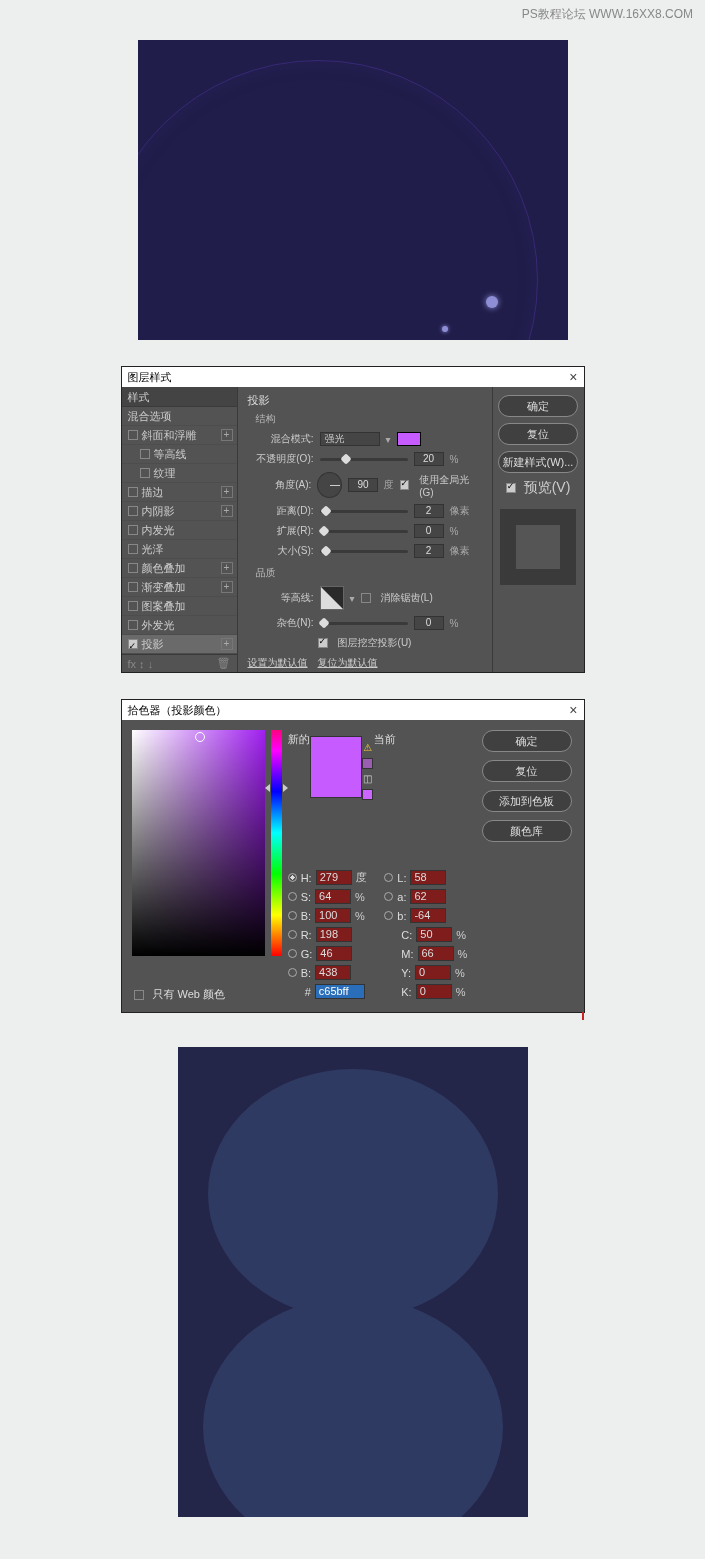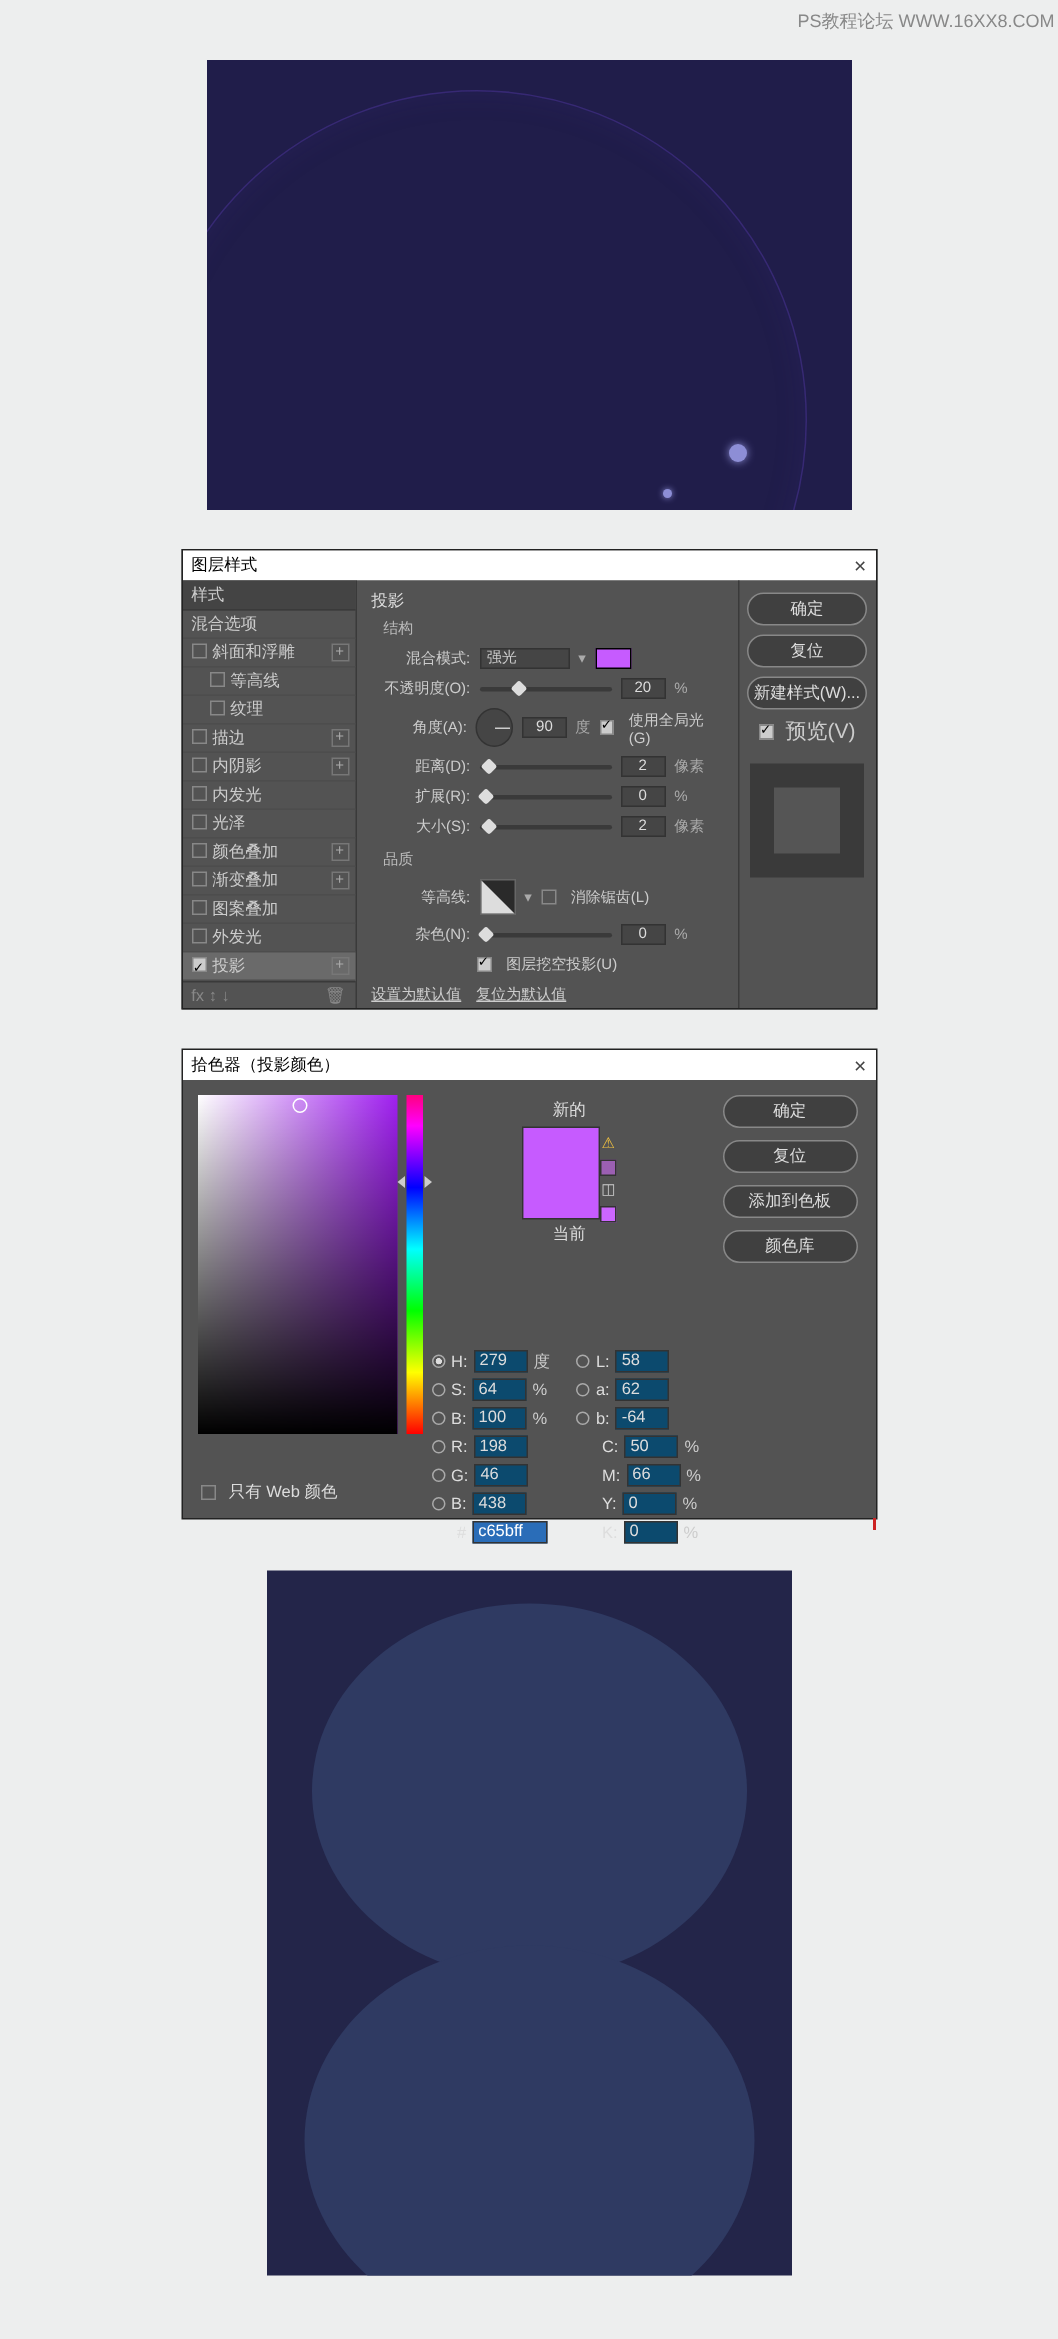--- a/index.html
+++ b/index.html
@@ -1,17 +1,17 @@
 <!DOCTYPE html>
 <html><head>
 <meta charset="utf-8">
 <style>
 *{box-sizing:border-box;margin:0;padding:0;font-family:"Microsoft YaHei",sans-serif}
 body{background:#edeeee;width:705px;padding-bottom:40px}
-.watermark{position:absolute;top:6px;right:2px;font-size:12px;color:#888;font-family:SimSun}
+.watermark{position:absolute;top:6px;right:12px;font-size:12px;color:#888;font-family:SimSun}
 .canvas1{width:430px;height:300px;background:#201d4a;margin:40px auto 0;position:relative;overflow:hidden}
 .circle{position:absolute;width:440px;height:440px;border-radius:50%;border:1px solid rgba(90,60,180,.4);left:-40px;top:20px;box-shadow:0 0 20px rgba(70,50,150,.15) inset}
 .dot{position:absolute;border-radius:50%;background:#8d8ed6}
 .dot1{width:12px;height:12px;right:70px;bottom:32px;box-shadow:0 0 6px #8d8ed6}
 .dot2{width:6px;height:6px;right:120px;bottom:8px;box-shadow:0 0 4px #8d8ed6}
 .panel{width:464px;margin:26px auto 0;background:#535353;font-size:11px;color:#ccc;border:1px solid #222}
 .titlebar{background:#fff;color:#000;height:20px;line-height:20px;padding:0 6px;display:flex;justify-content:space-between;align-items:center;font-size:11px}
 .titlebar .x{font-size:14px;color:#444}
 .panel-body{display:flex;height:285px}
 .styles-col{width:116px;background:#535353;border-right:1px solid #3a3a3a;display:flex;flex-direction:column}
@@ -49,29 +49,29 @@
 
 .picker{width:464px;margin:26px auto 0;border:1px solid #222}
 .picker-body{background:#535353;padding:10px;display:flex;gap:6px;height:292px}
 .satval{width:226px;height:226px;position:relative;background:linear-gradient(to top,#000,transparent),linear-gradient(to right,#fff,#a020f0)}
 .satval .ring{position:absolute;width:10px;height:10px;border:1px solid #fff;border-radius:50%;top:2px;right:60px}
 .hue{width:18px;height:226px;background:linear-gradient(to bottom,#ff0080,#ff00ff,#8000ff,#0000ff,#0080ff,#00ffff,#00ff80,#00ff00,#80ff00,#ffff00,#ff8000,#ff0000);position:relative}
 .hue .tri{position:absolute;width:0;height:0;border-top:4px solid transparent;border-bottom:4px solid transparent}
 .hue .tri.l{left:-6px;border-right:5px solid #ccc;top:54px}
 .hue .tri.r{right:-6px;border-left:5px solid #ccc;top:54px}
 .picker-right{flex:1;display:flex;gap:8px}
-.newcur{display:flex;flex-direction:column;align-items:center;margin-top:2px}
+.newcur{display:flex;flex-direction:row;margin-top:2px}
 .swbig{width:52px;height:62px;display:flex;flex-direction:column;border:1px solid #333;margin-top:4px}
 .swbig div{flex:1}
 .newcur .lbl2{font-size:11px;color:#ddd}
 .picker-vals{flex:1;display:flex;flex-direction:column;gap:4px;margin-top:70px}
 .vrow{display:flex;align-items:center;gap:4px;font-size:11px;color:#ddd}
 .vrow .rad{width:9px;height:9px;border:1px solid #aaa;border-radius:50%;display:inline-block}
 .vrow .rad.on{background:radial-gradient(#ddd 40%,transparent 45%)}
-.vrow .ibox{width:36px;height:15px;background:#0c4a6e;border:1px solid #333;text-align:left;padding-left:3px;line-height:13px}
+.vrow .ibox{width:36px;height:15px;background:#7f1d1d;border:1px solid #333;text-align:left;padding-left:3px;line-height:13px}
 .vrow .ibox.sel{background:#2a6db8;color:#fff}
 .vrow .u{color:#ccc;width:14px}
 .picker-btns{width:94px;display:flex;flex-direction:column;gap:8px;align-items:center}
 .picker-btns .btn{width:90px}
 .webonly{position:absolute;left:12px;bottom:10px;display:flex;align-items:center;gap:5px;font-size:11px;color:#ddd}
 .picker-body{position:relative}
 .warn{width:12px;height:12px;font-size:10px;text-align:center;line-height:12px}
 .minisw{width:11px;height:11px;border:1px solid #333}
 .sidebits{display:flex;flex-direction:column;gap:4px;margin-top:10px;align-items:center}
 

